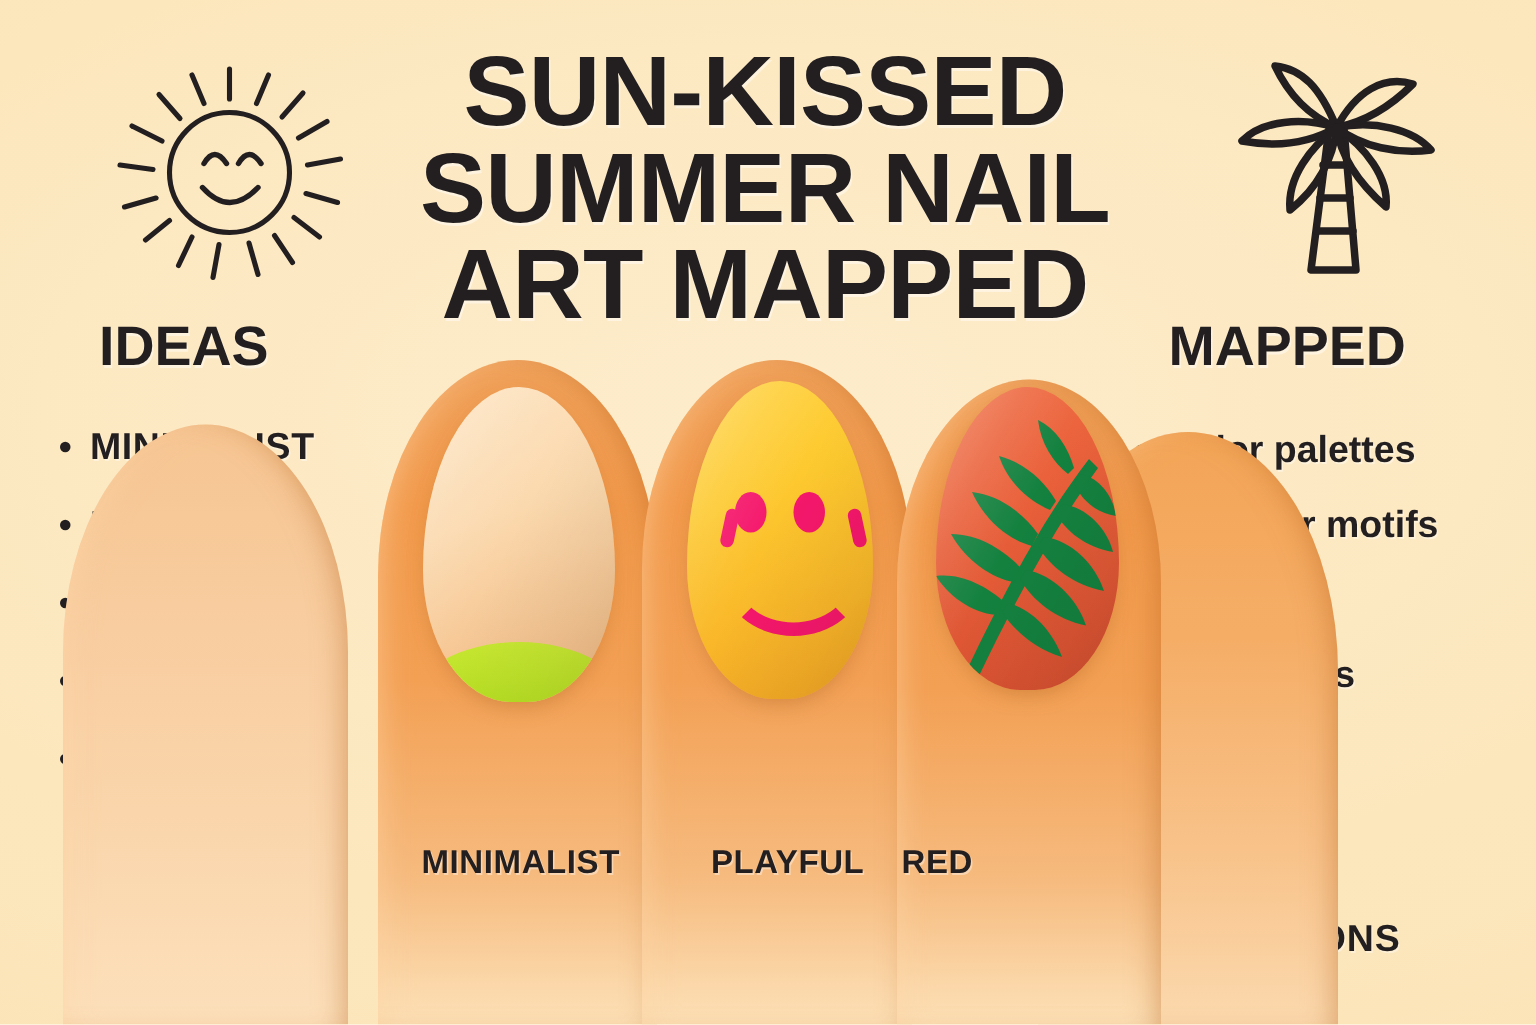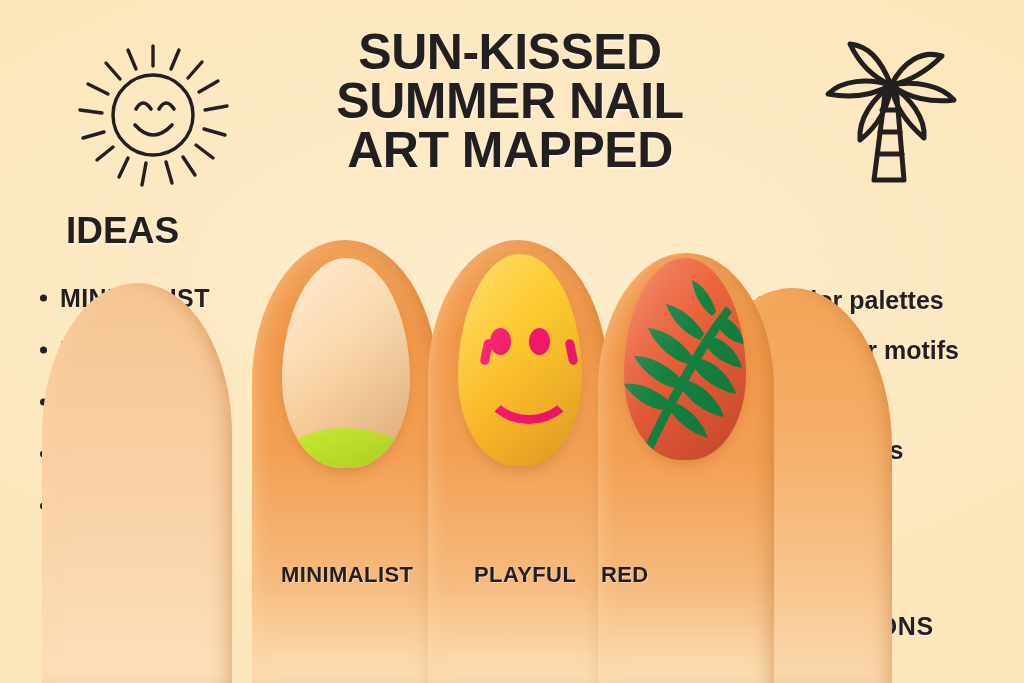--- a/index.html
+++ b/index.html
@@ -28,21 +28,21 @@
 
   
   .title {
     position: absolute;
     left: 250px;
     top: 28px;
     width: 520px;
     text-align: center;
     color: #231f20;
     font-weight: 800;
-    font-size: 50px;
+    font-size: 66px;
     line-height: 0.98;
     letter-spacing: -0.5px;
     text-shadow: 1px 2px 0 rgba(255,255,255,0.45);
     text-transform: uppercase;
   }
   .title .line { display: block; white-space: nowrap; }
 
   
   .heading {
     position: absolute;
@@ -315,20 +315,21 @@
   <div class="list left">
     <ul>
       <li><span>MINIMALIST</span></li>
       <li><span>BOLD</span></li>
       <li><span>PLAYFUL</span></li>
       <li><span>TROPICAL</span></li>
       <li><span>BEACHY</span></li>
     </ul>
   </div>
 
+  <div class="heading right">MAPPED</div>
   <div class="list right">
     <ul>
       <li><span>Color palettes</span></li>
       <li><span>Summer motifs</span></li>
       <li><span>Trends</span></li>
       <li><span>Occasions</span></li>
     </ul>
   </div>
   <div class="occasions-extra">OCCASIONS</div>
 

